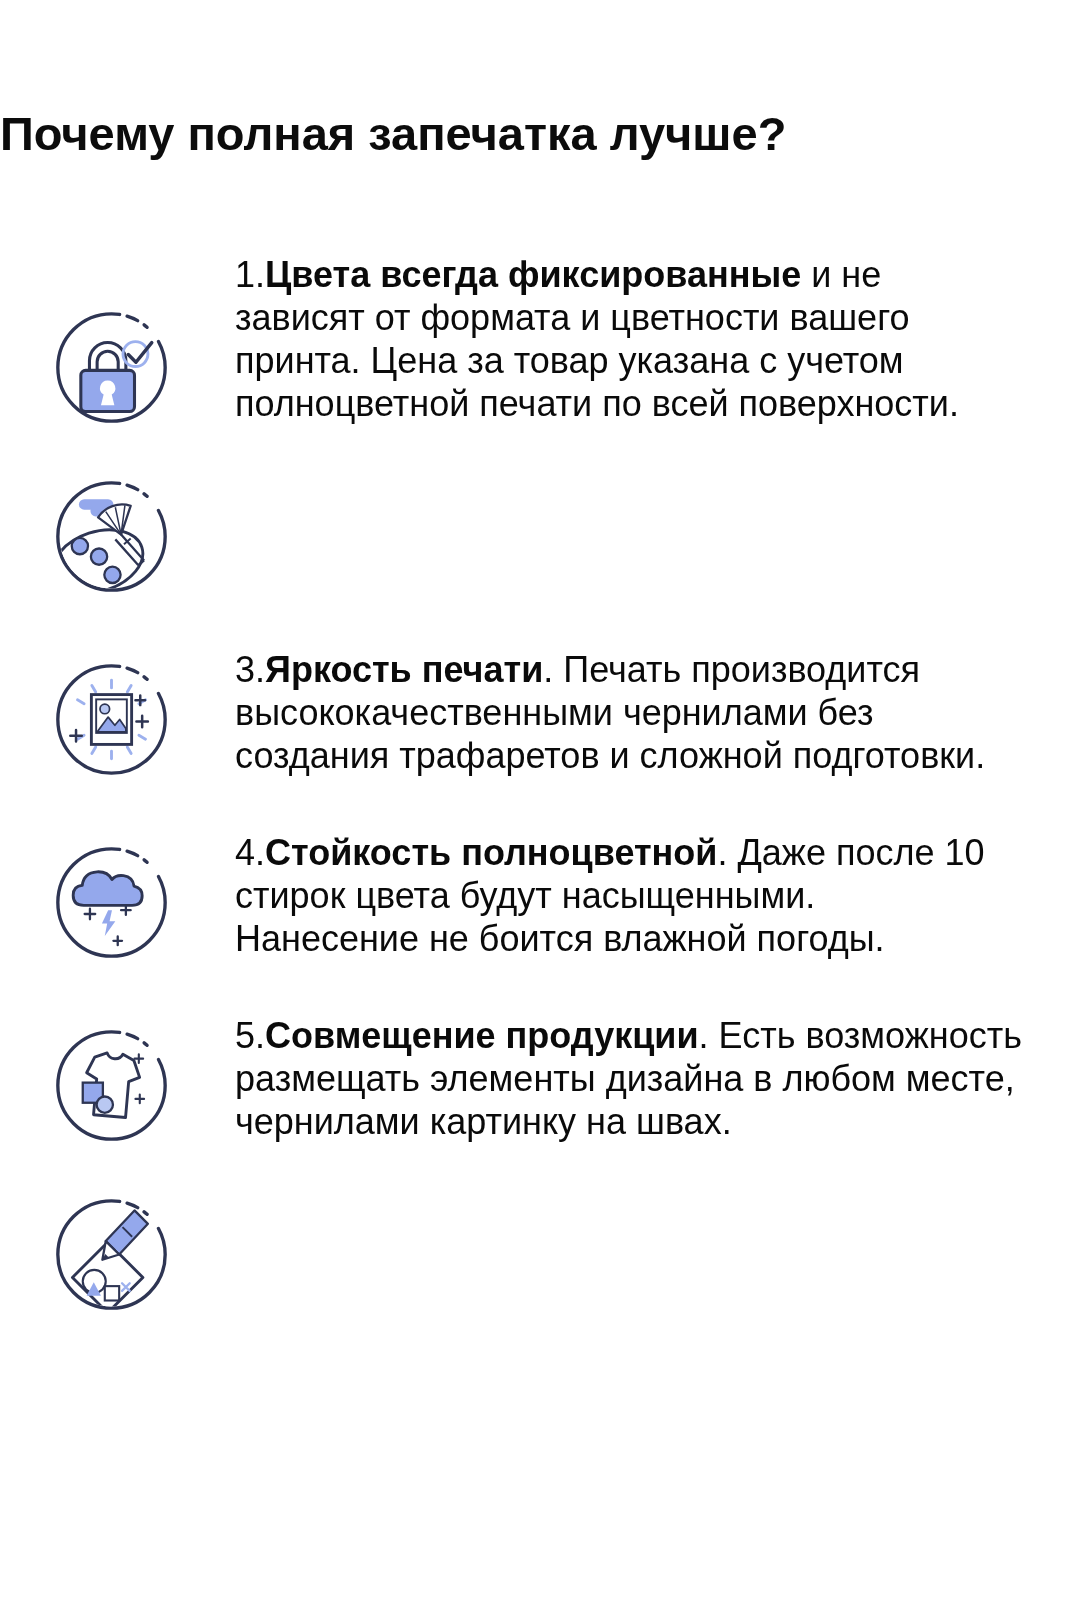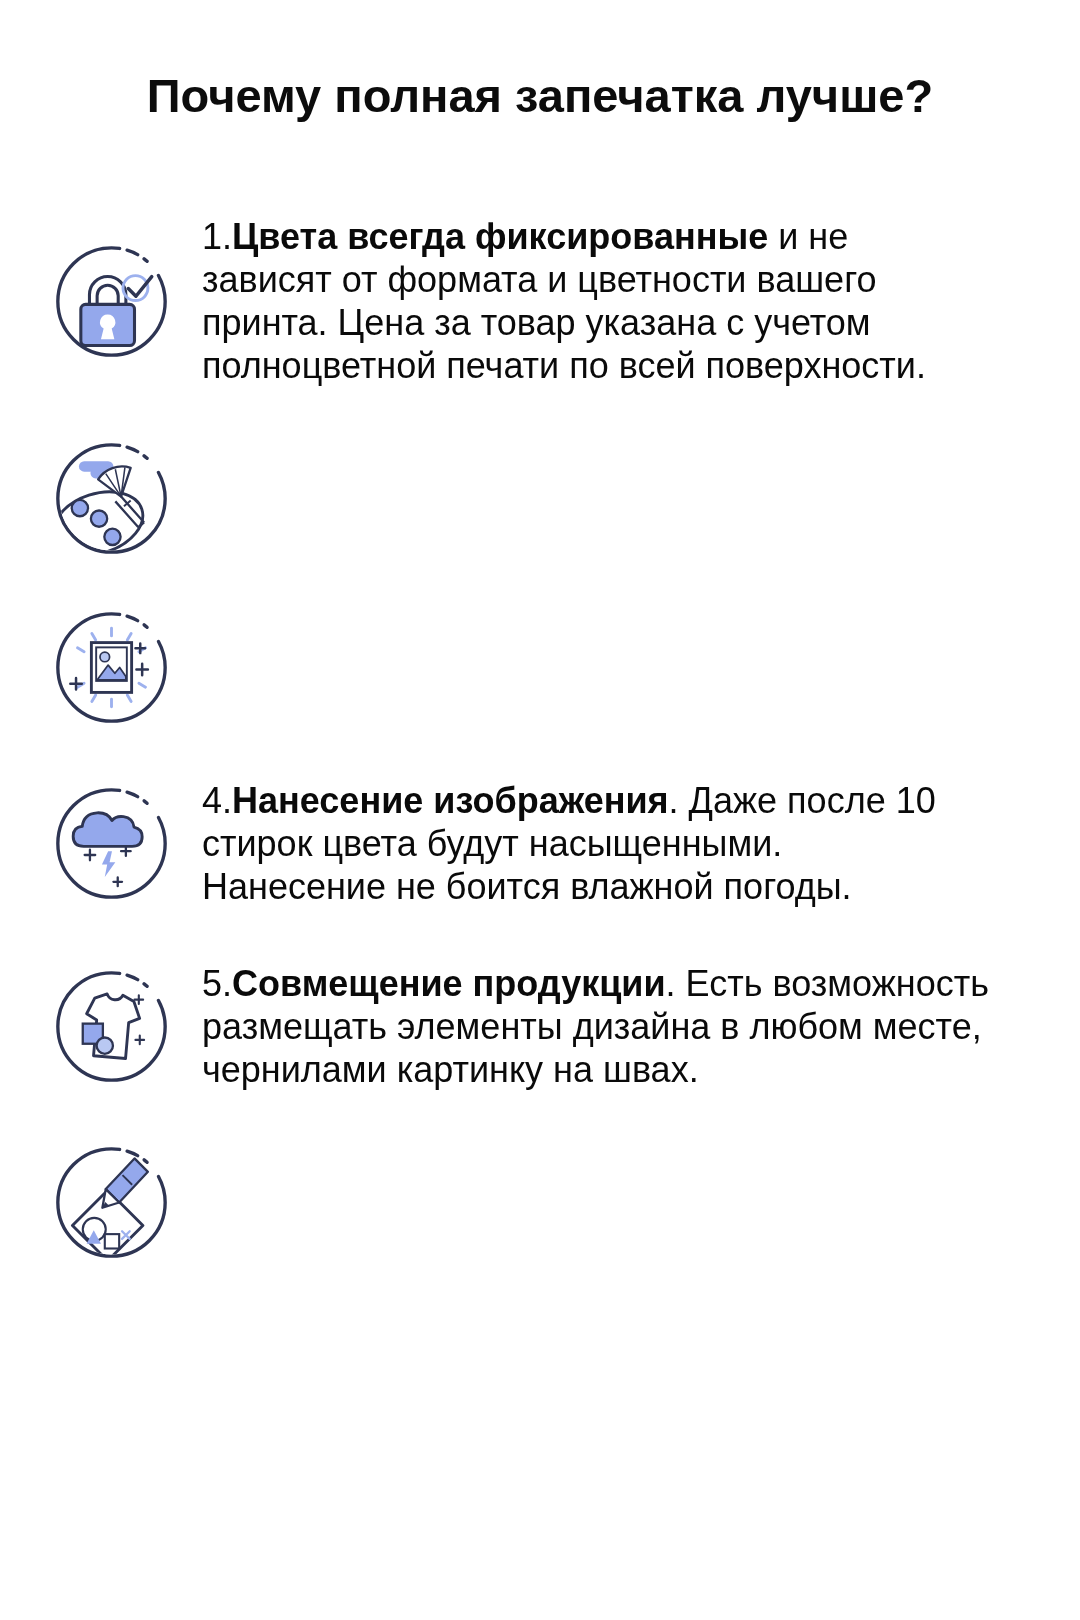--- a/index.html
+++ b/index.html
@@ -1,25 +1,25 @@
 <!DOCTYPE html>
 <html><head>
 <meta charset="utf-8">
 <style>
   html,body{margin:0;padding:0;background:#fff;}
   .page{
     width:1080px;height:1620px;background:#ffffff;overflow:hidden;
     font-family:"Liberation Sans",sans-serif;
   }
   .title{
-    margin:0;padding-top:68px;text-align:center;
+    margin:0;padding-top:106px;
     font-size:47px;font-weight:700;color:#0c0c0c;
   }
   .items{margin-top:92px;padding-left:54px;}
-  .item{display:flex;align-items:center;margin-bottom:54px;}
+  .item{display:flex;align-items:flex-end;margin-bottom:54px;gap:33px;}
   .icon{flex:0 0 115px;width:115px;height:115px;margin-right:33px;}
   .icon svg{display:block;width:115px;height:115px;}
   .item-text{
     margin:0;width:845px;font-size:36px;line-height:43px;color:#0a0a0a;
   }
   .item-text .num{font-weight:400;}
   .item-text .b{font-weight:700;white-space:pre-line;}
   .item-text .r{font-weight:400;white-space:pre-line;}
   .ring{
     fill:#ffffff;stroke:#2e3553;stroke-width:3.5;stroke-linecap:round;
@@ -98,36 +98,39 @@
             <path d="M17 77 h12 M23 71 v12"></path>
             <path d="M86 62 h12 M92 56 v12"></path>
             <path d="M85 40 h10 M90 35 v10"></path>
           </g>
           <rect x="39" y="34" width="42" height="52" fill="#ffffff" stroke="#2e3553" stroke-width="3"></rect>
           <rect x="44" y="39" width="32" height="35" fill="#ffffff" stroke="#2e3553" stroke-width="2"></rect>
           <circle cx="53" cy="49" r="5" fill="#b9c8f2" stroke="#2e3553" stroke-width="1.8"></circle>
           <path d="M45 73 L56.5 57.5 L63.5 66 L68.5 60 L75 69.5 V73 Z" fill="#94a8ec" stroke="#2e3553" stroke-width="1.8" stroke-linejoin="round"></path>
         </svg>
       </span>
+      <p class="item-text"><span class="num">3.</span><span class="b">Яркость печати</span><span class="r">. Печать производится
+высококачественными чернилами без
+создания трафаретов и сложной подготовки.</span></p>
     </div>
 
     <div class="item">
       <span class="icon">
         <svg viewBox="0 0 120 120">
           <circle class="ring" cx="60" cy="60" r="56"></circle>
           <path d="M31 63 Q20 63 20 52.5 Q20 43 29.5 42 Q31 29 45 28 Q56 27.5 60.5 36 Q64.5 31 72.5 32 Q82.5 33.5 83.5 43 Q92 45 92 53 Q92 63 81.5 63 Z" fill="#94a8ec" stroke="#2e3553" stroke-width="3" stroke-linejoin="round"></path>
           <g stroke="#2e3553" stroke-width="2.4" stroke-linecap="round" fill="none">
             <path d="M32 72 h11 M37.5 66.5 v11"></path>
             <path d="M70 68 h10 M75 63 v10"></path>
             <path d="M62 100 h9 M66.5 95.5 v9"></path>
           </g>
           <path d="M56.5 68 L50 82 h5.5 L53 95 L64 79.5 h-6 L60.5 68 Z" fill="#94a8ec"></path>
         </svg>
       </span>
-      <p class="item-text"><span class="num">4.</span><span class="b">Нанесение изображения</span><span class="r">. Даже после 10
+      <p class="item-text"><span class="num">4.</span><span class="b">Стойкость полноцветной</span><span class="r">. Даже после 10
 стирок цвета будут насыщенными.
 Нанесение не боится влажной погоды.</span></p>
     </div>
 
     <div class="item">
       <span class="icon">
         <svg viewBox="0 0 120 120">
           <circle class="ring" cx="60" cy="60" r="56"></circle>
           <g transform="rotate(5 60 60)">
             <path d="M40 32 L52.5 26.5 a9 9 0 0 0 16.5 0 L81 32 L88.5 49 L77.5 54.5 L77.5 92 L44 92 L44 54.5 L33 49 Z" fill="#ffffff" stroke="#2e3553" stroke-width="3" stroke-linejoin="round"></path>

